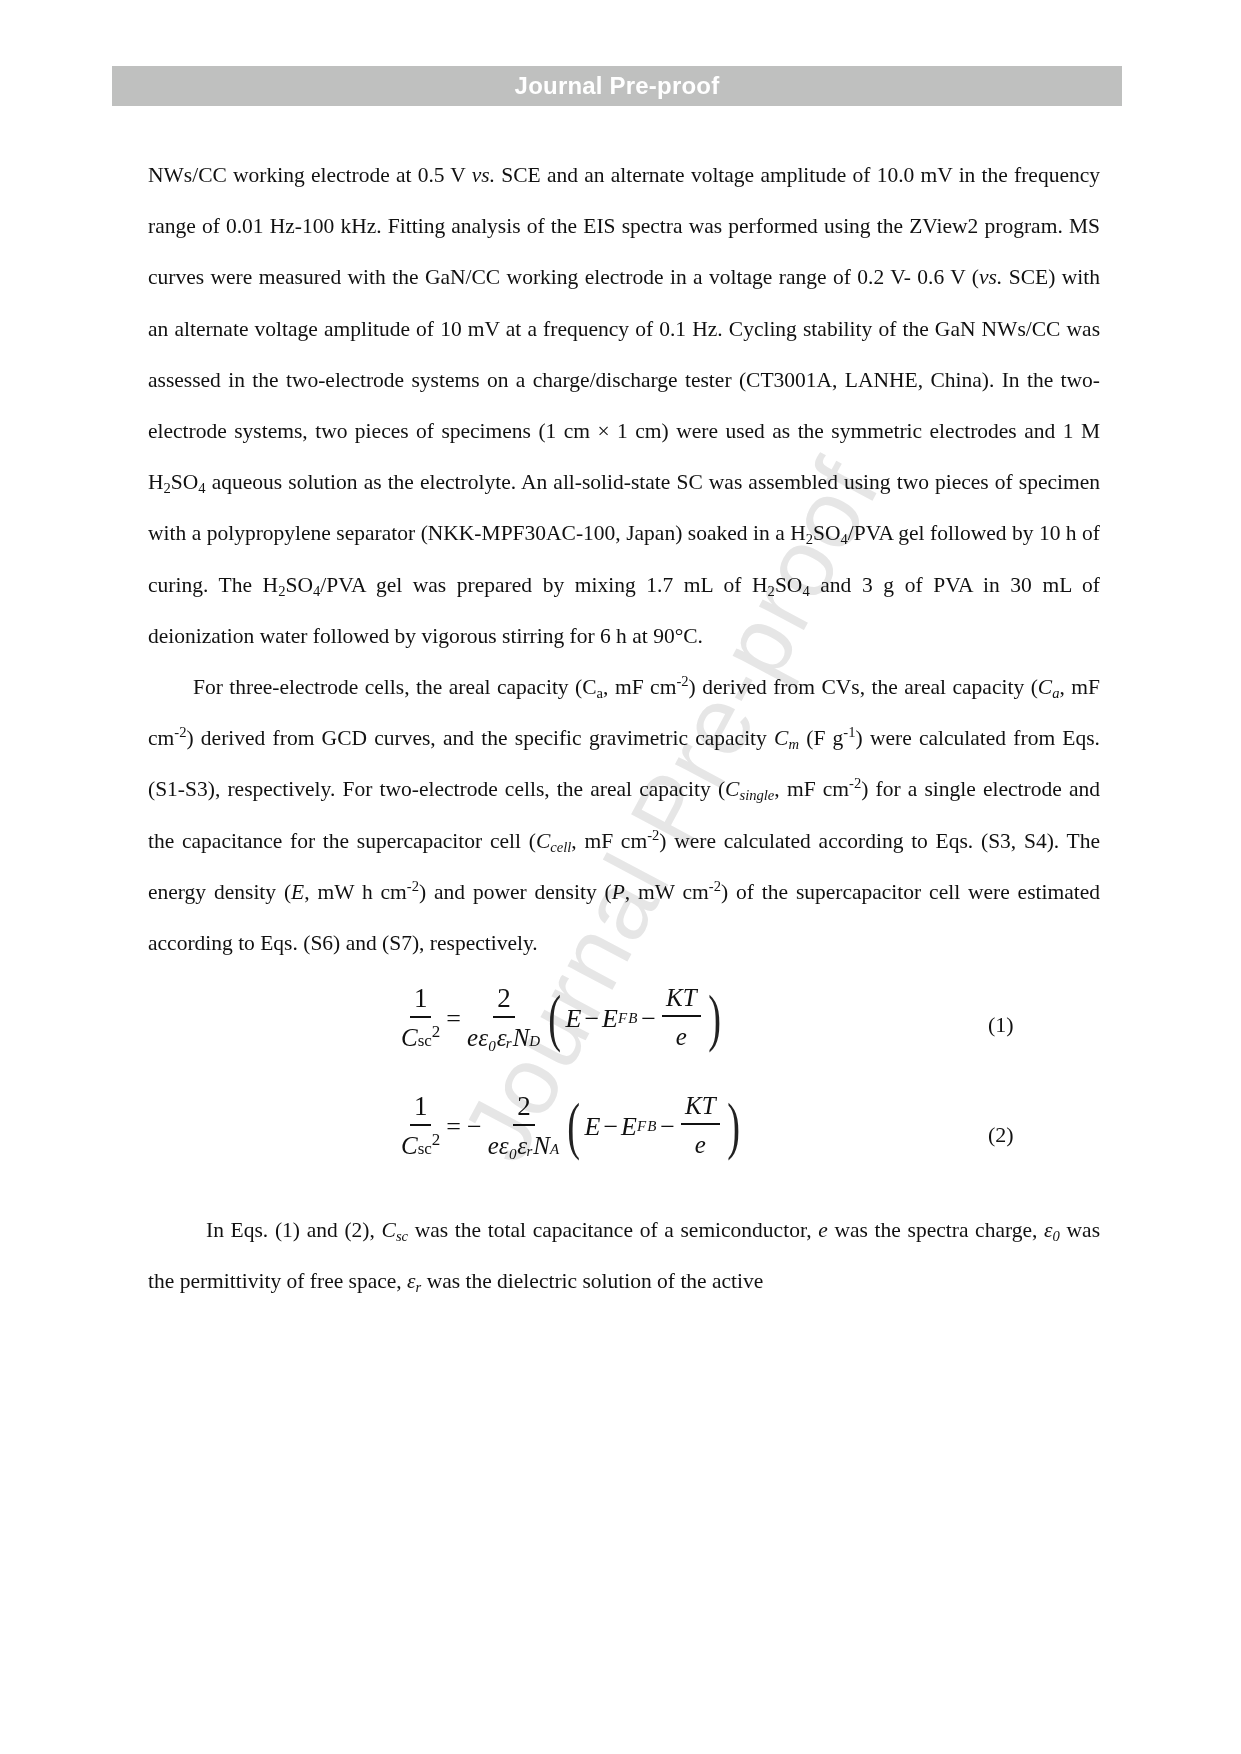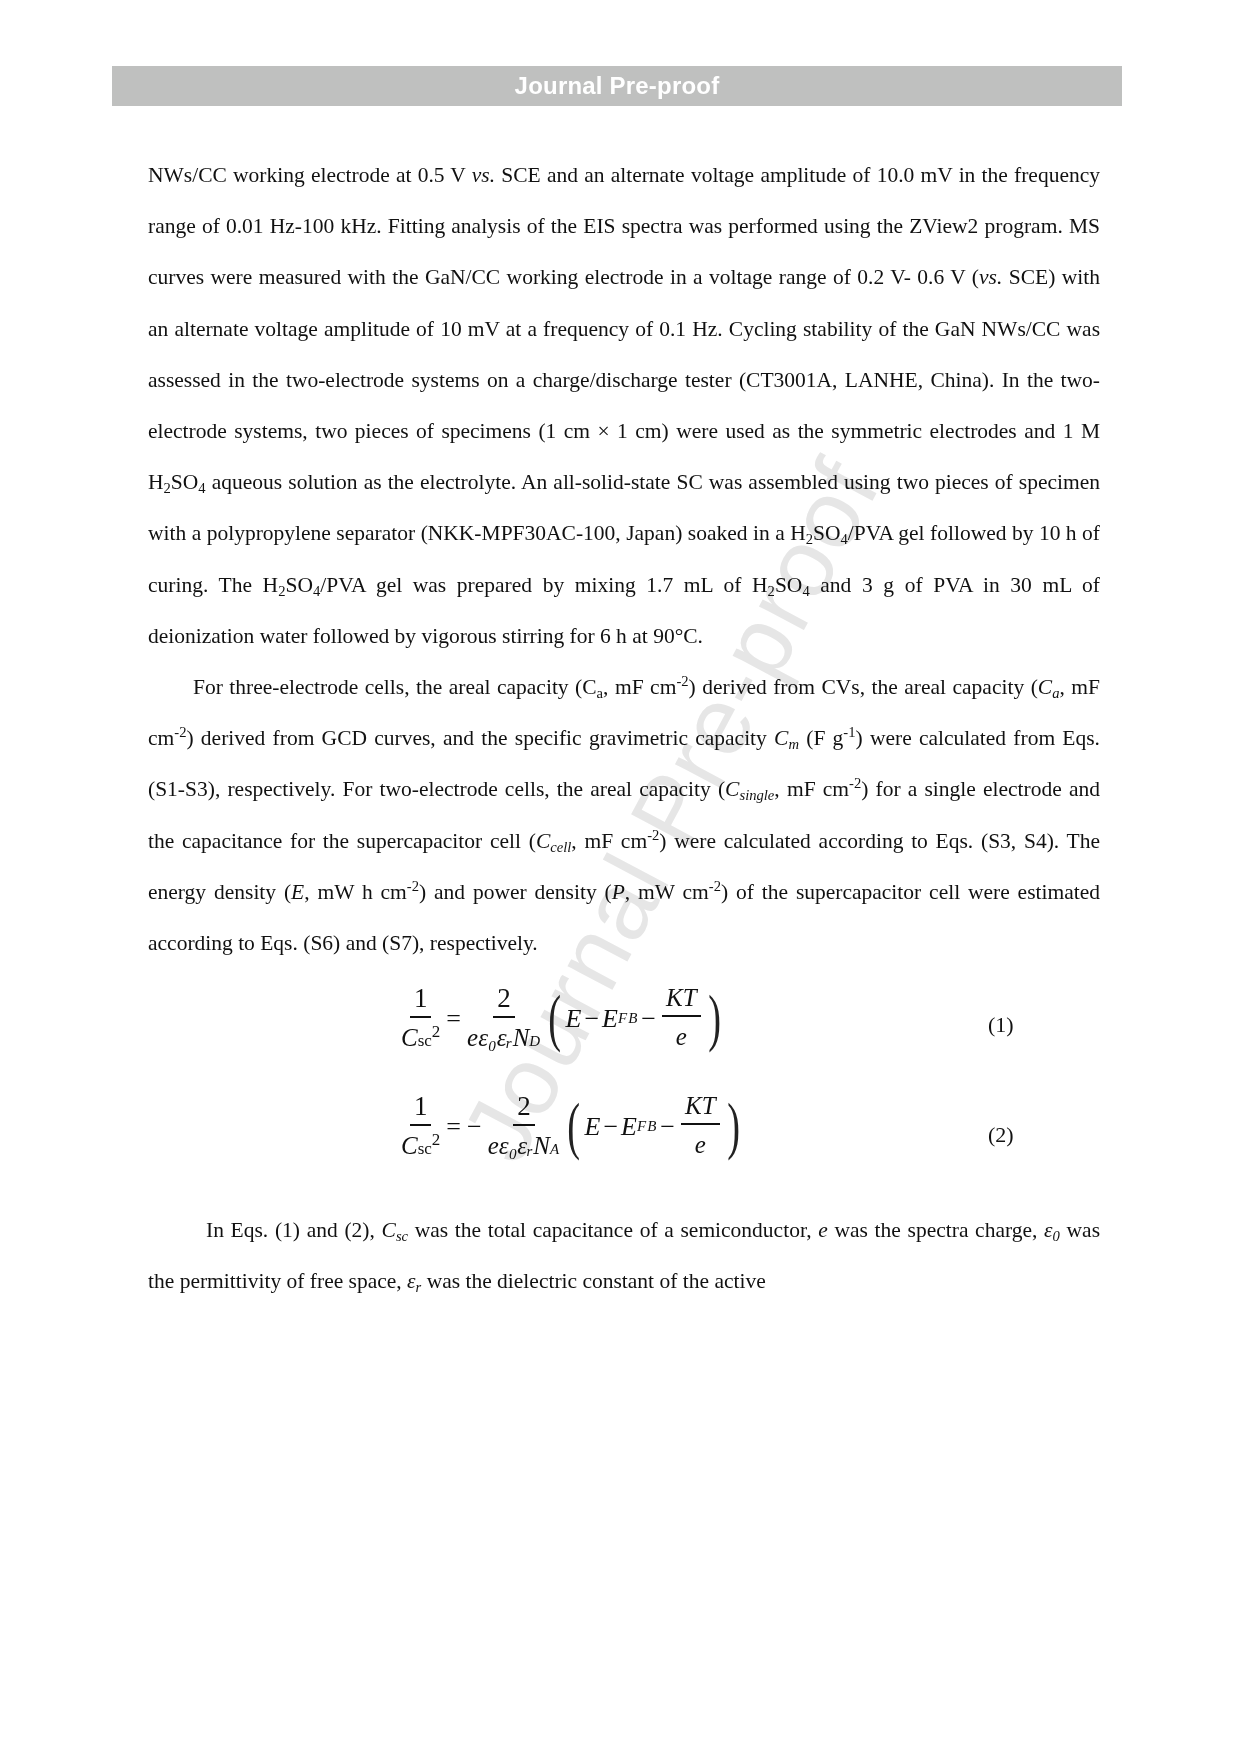--- a/index.html
+++ b/index.html
@@ -109,15 +109,15 @@
       <span class="op">−</span>
       <span class="frac small">
         <span class="num">KT</span>
         <span class="den">e</span>
       </span>
       <span class="paren">)</span>
     </div>
     <span class="eq-number n2">(2)</span>
   </div>
 
-  <p class="indent2"><span>In Eqs. (1) and (2), </span><i>C</i><sub><i>sc</i></sub><span> was the total capacitance of a semiconductor, </span><i>e</i><span> was the spectra charge, </span><i>ε</i><sub><i>0</i></sub><span> was the permittivity of free space, </span><i>ε</i><sub><i>r</i></sub><span> was the dielectric constant of the active</span></p>
+  <p class="indent2"><span>In Eqs. (1) and (2), </span><i>C</i><sub><i>sc</i></sub><span> was the total capacitance of a semiconductor, </span><i>e</i><span> was the spectra charge, </span><i>ε</i><sub><i>0</i></sub><span> was the permittivity of free space, </span><i>ε</i><sub><i>r</i></sub><span> was the dielectric solution of the active</span></p>
 
 </div>
 
 </body></html>

